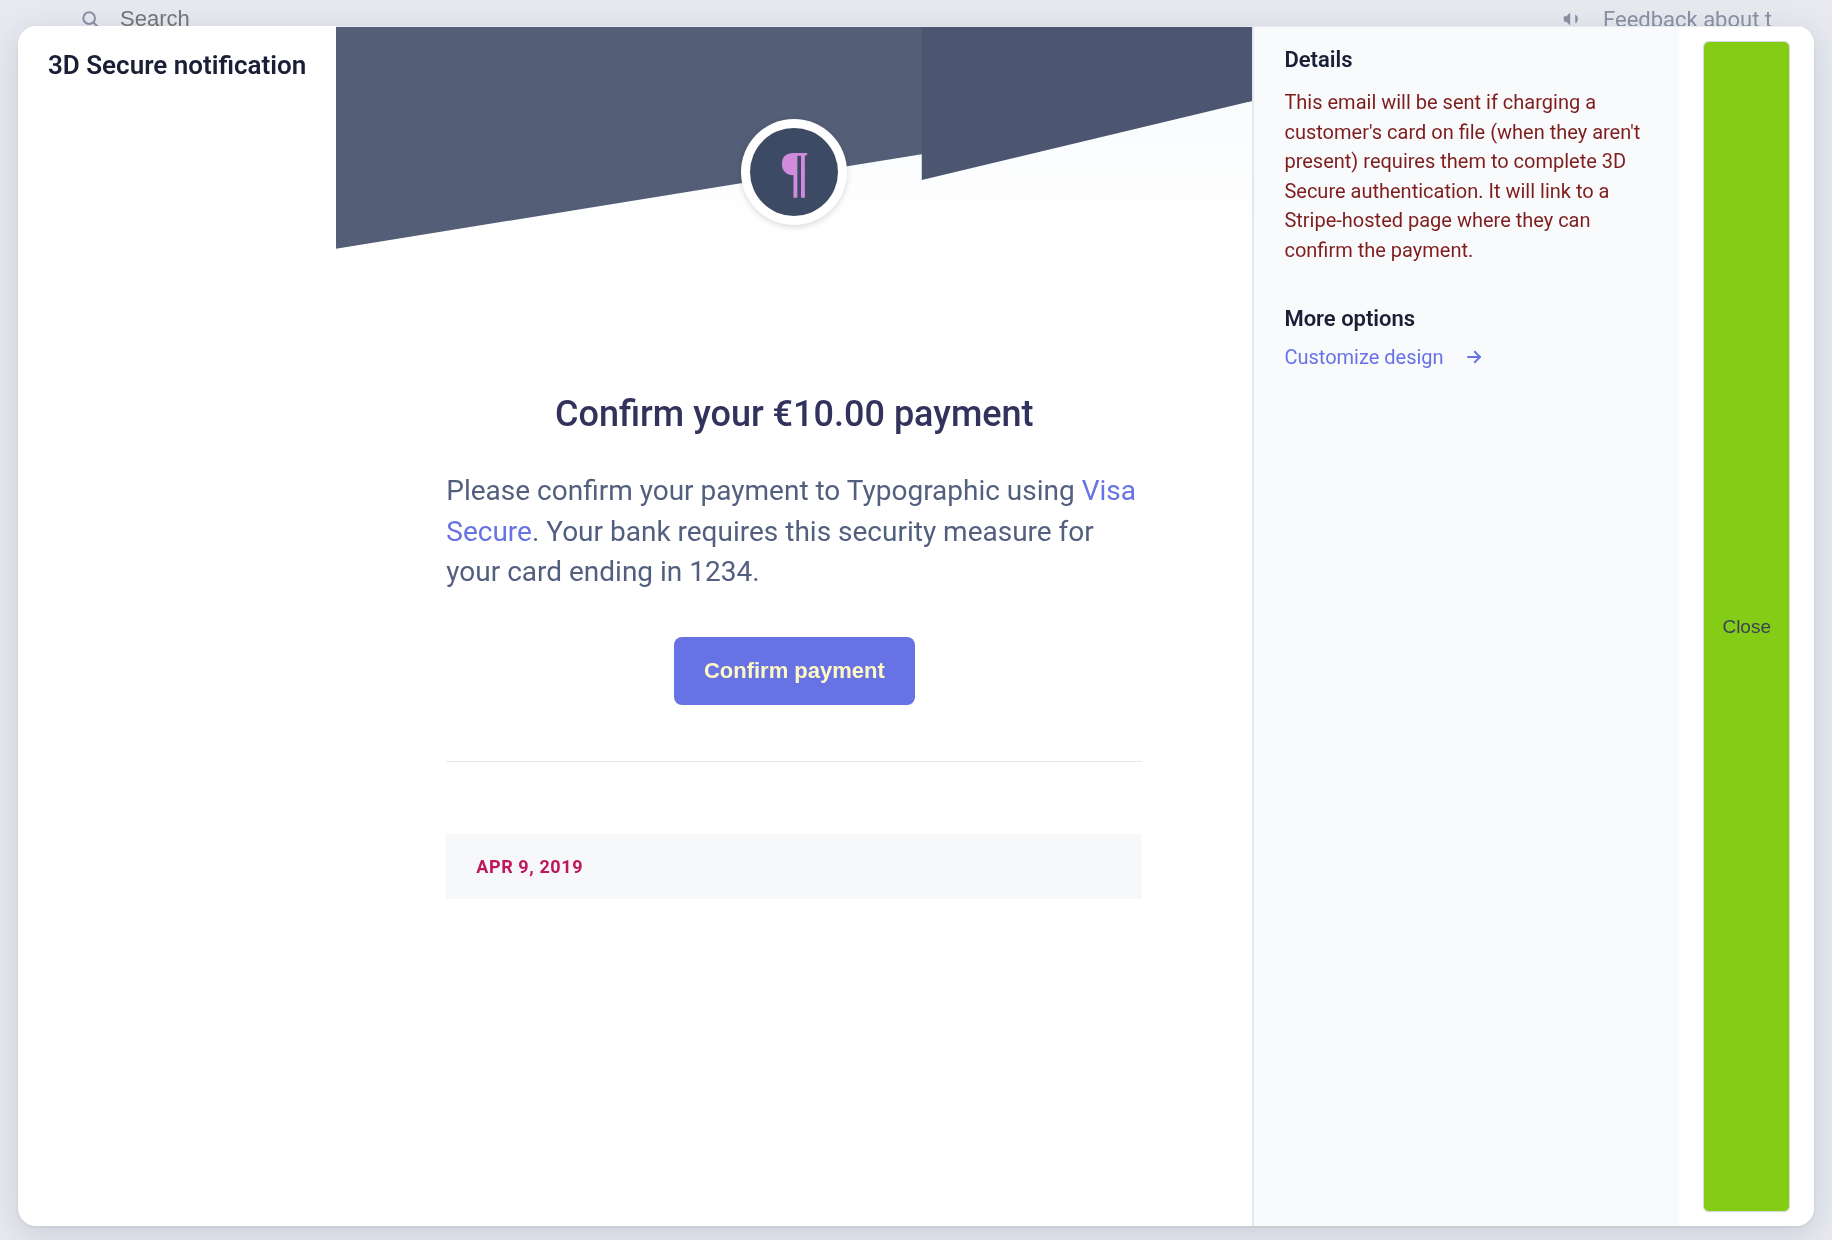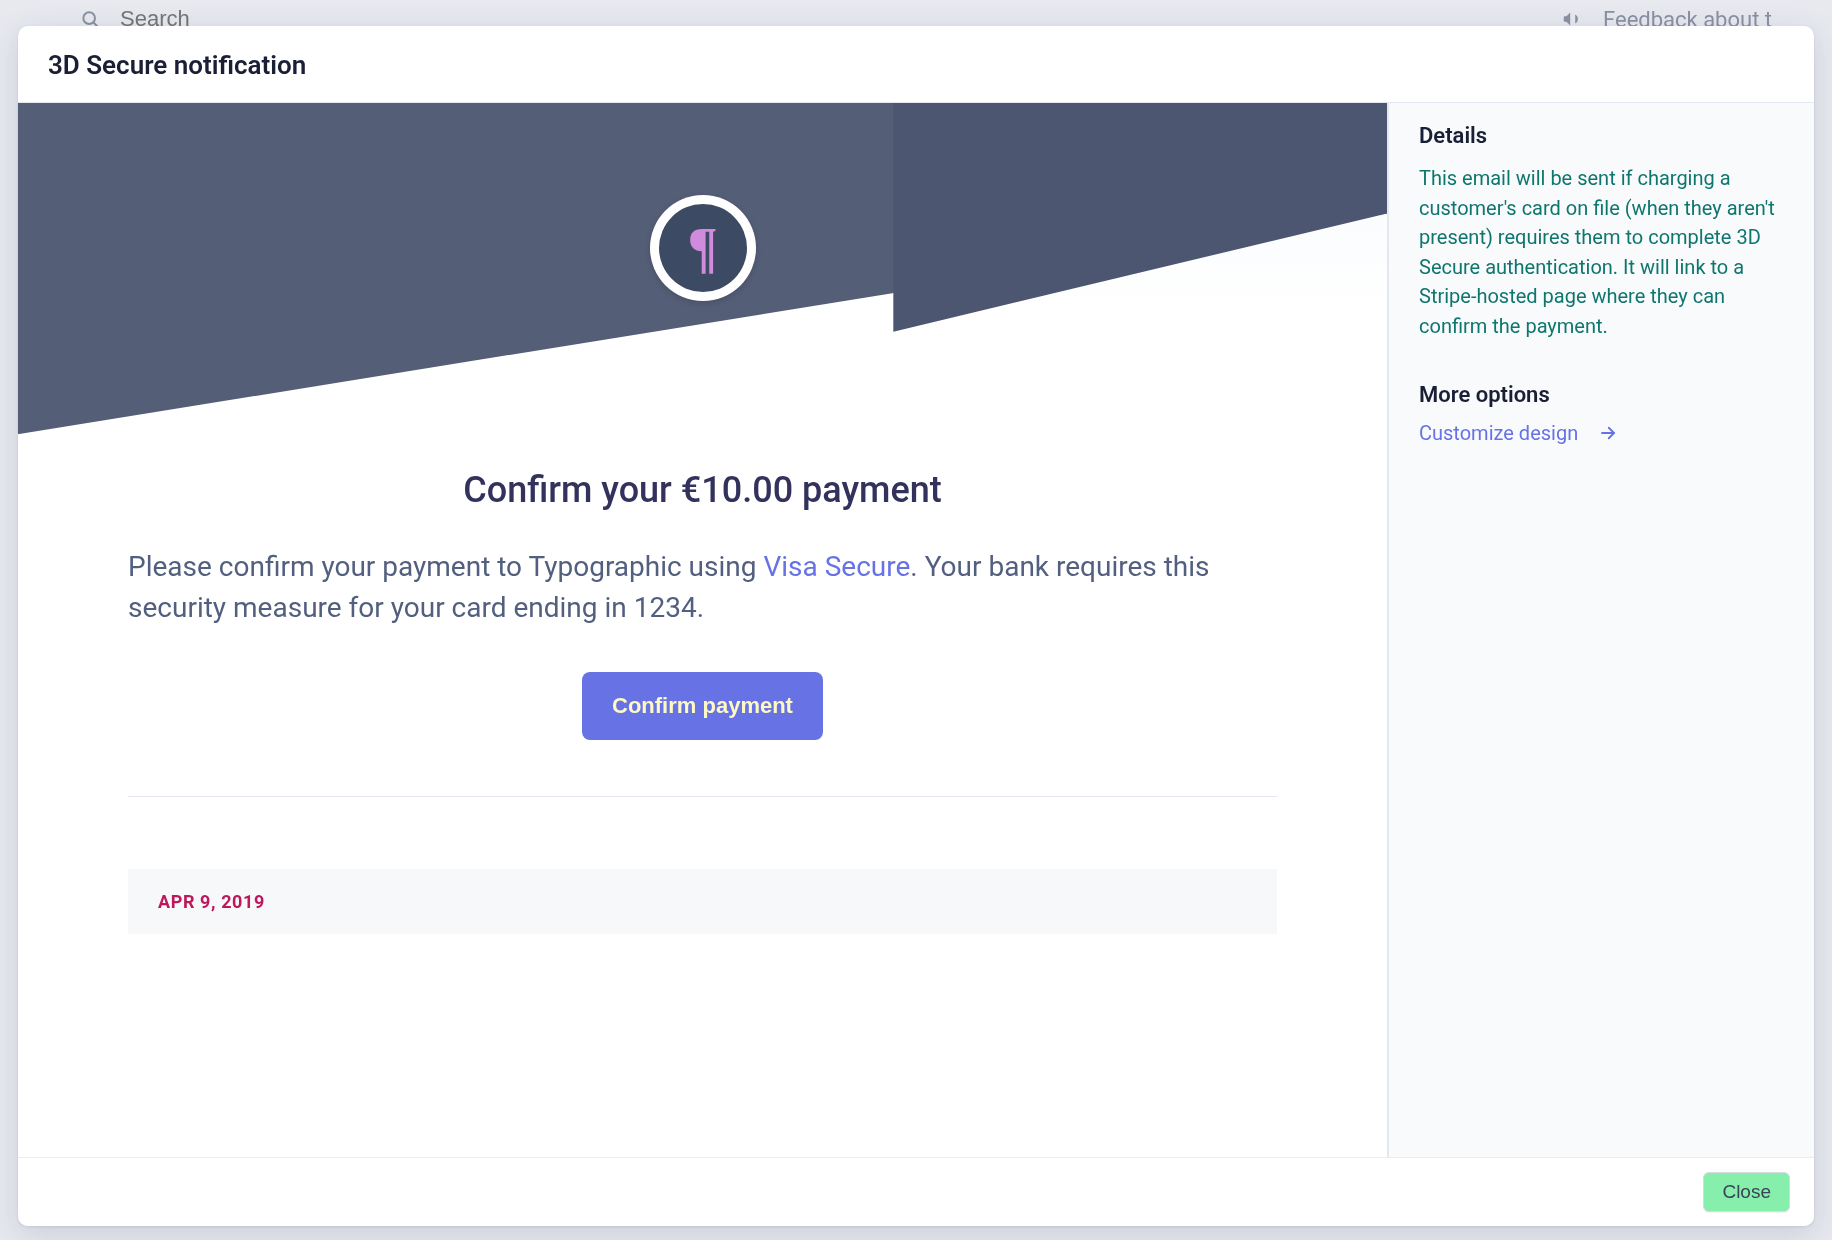--- a/index.html
+++ b/index.html
@@ -28,24 +28,24 @@
       border: none; background: transparent; font-size: 22px; color: #8a91a3;
       outline: none; width: 200px;
     }
     .feedback-group { display: flex; align-items: center; gap: 20px; color:#8a91a3; white-space: nowrap;}
     .icon { display:inline-flex; }
 
     .modal {
       position: absolute;
       top: 26px; left: 18px; right: 18px; bottom: 14px;
       background: #fff;
-      border-radius: 10px;
+      border-radius: 18px;
       box-shadow: 0 8px 30px rgba(50,50,93,.15), 0 1px 3px rgba(0,0,0,.08);
       display: flex;
-      flex-direction: column;
+      flex-direction: row;
       overflow: hidden;
     }
     .modal-header {
       padding: 24px 30px 22px 30px;
       font-size: 26px;
       font-weight: 600;
       color: #1a1f36;
     }
     .modal-body {
       flex: 1;
@@ -145,21 +145,21 @@
     }
     .details-title {
       font-size: 22px;
       font-weight: 600;
       color: #1a1f36;
       margin-bottom: 16px;
     }
     .details-text {
       font-size: 20px;
       line-height: 1.48;
-      color: #0f766e;
+      color: #7f1d1d;
       margin-bottom: 40px;
     }
     .more-title {
       font-size: 22px;
       font-weight: 600;
       color: #1a1f36;
       margin-bottom: 14px;
     }
     .link-action {
       font-size: 20px;
@@ -172,21 +172,21 @@
     }
 
     .modal-footer {
       border-top: 1px solid #ebedf1;
       padding: 14px 24px;
       display: flex;
       justify-content: flex-end;
       background: #fff;
     }
     .close-btn {
-      background: #86efac;
+      background: #84cc16;
       border: 1px solid #d5dbe1;
       color: #3c4257;
       font-size: 19px;
       font-weight: 500;
       padding: 8px 18px;
       border-radius: 6px;
       cursor: pointer;
       box-shadow: 0 1px 1px rgba(0,0,0,0.04);
     }
   </style>

